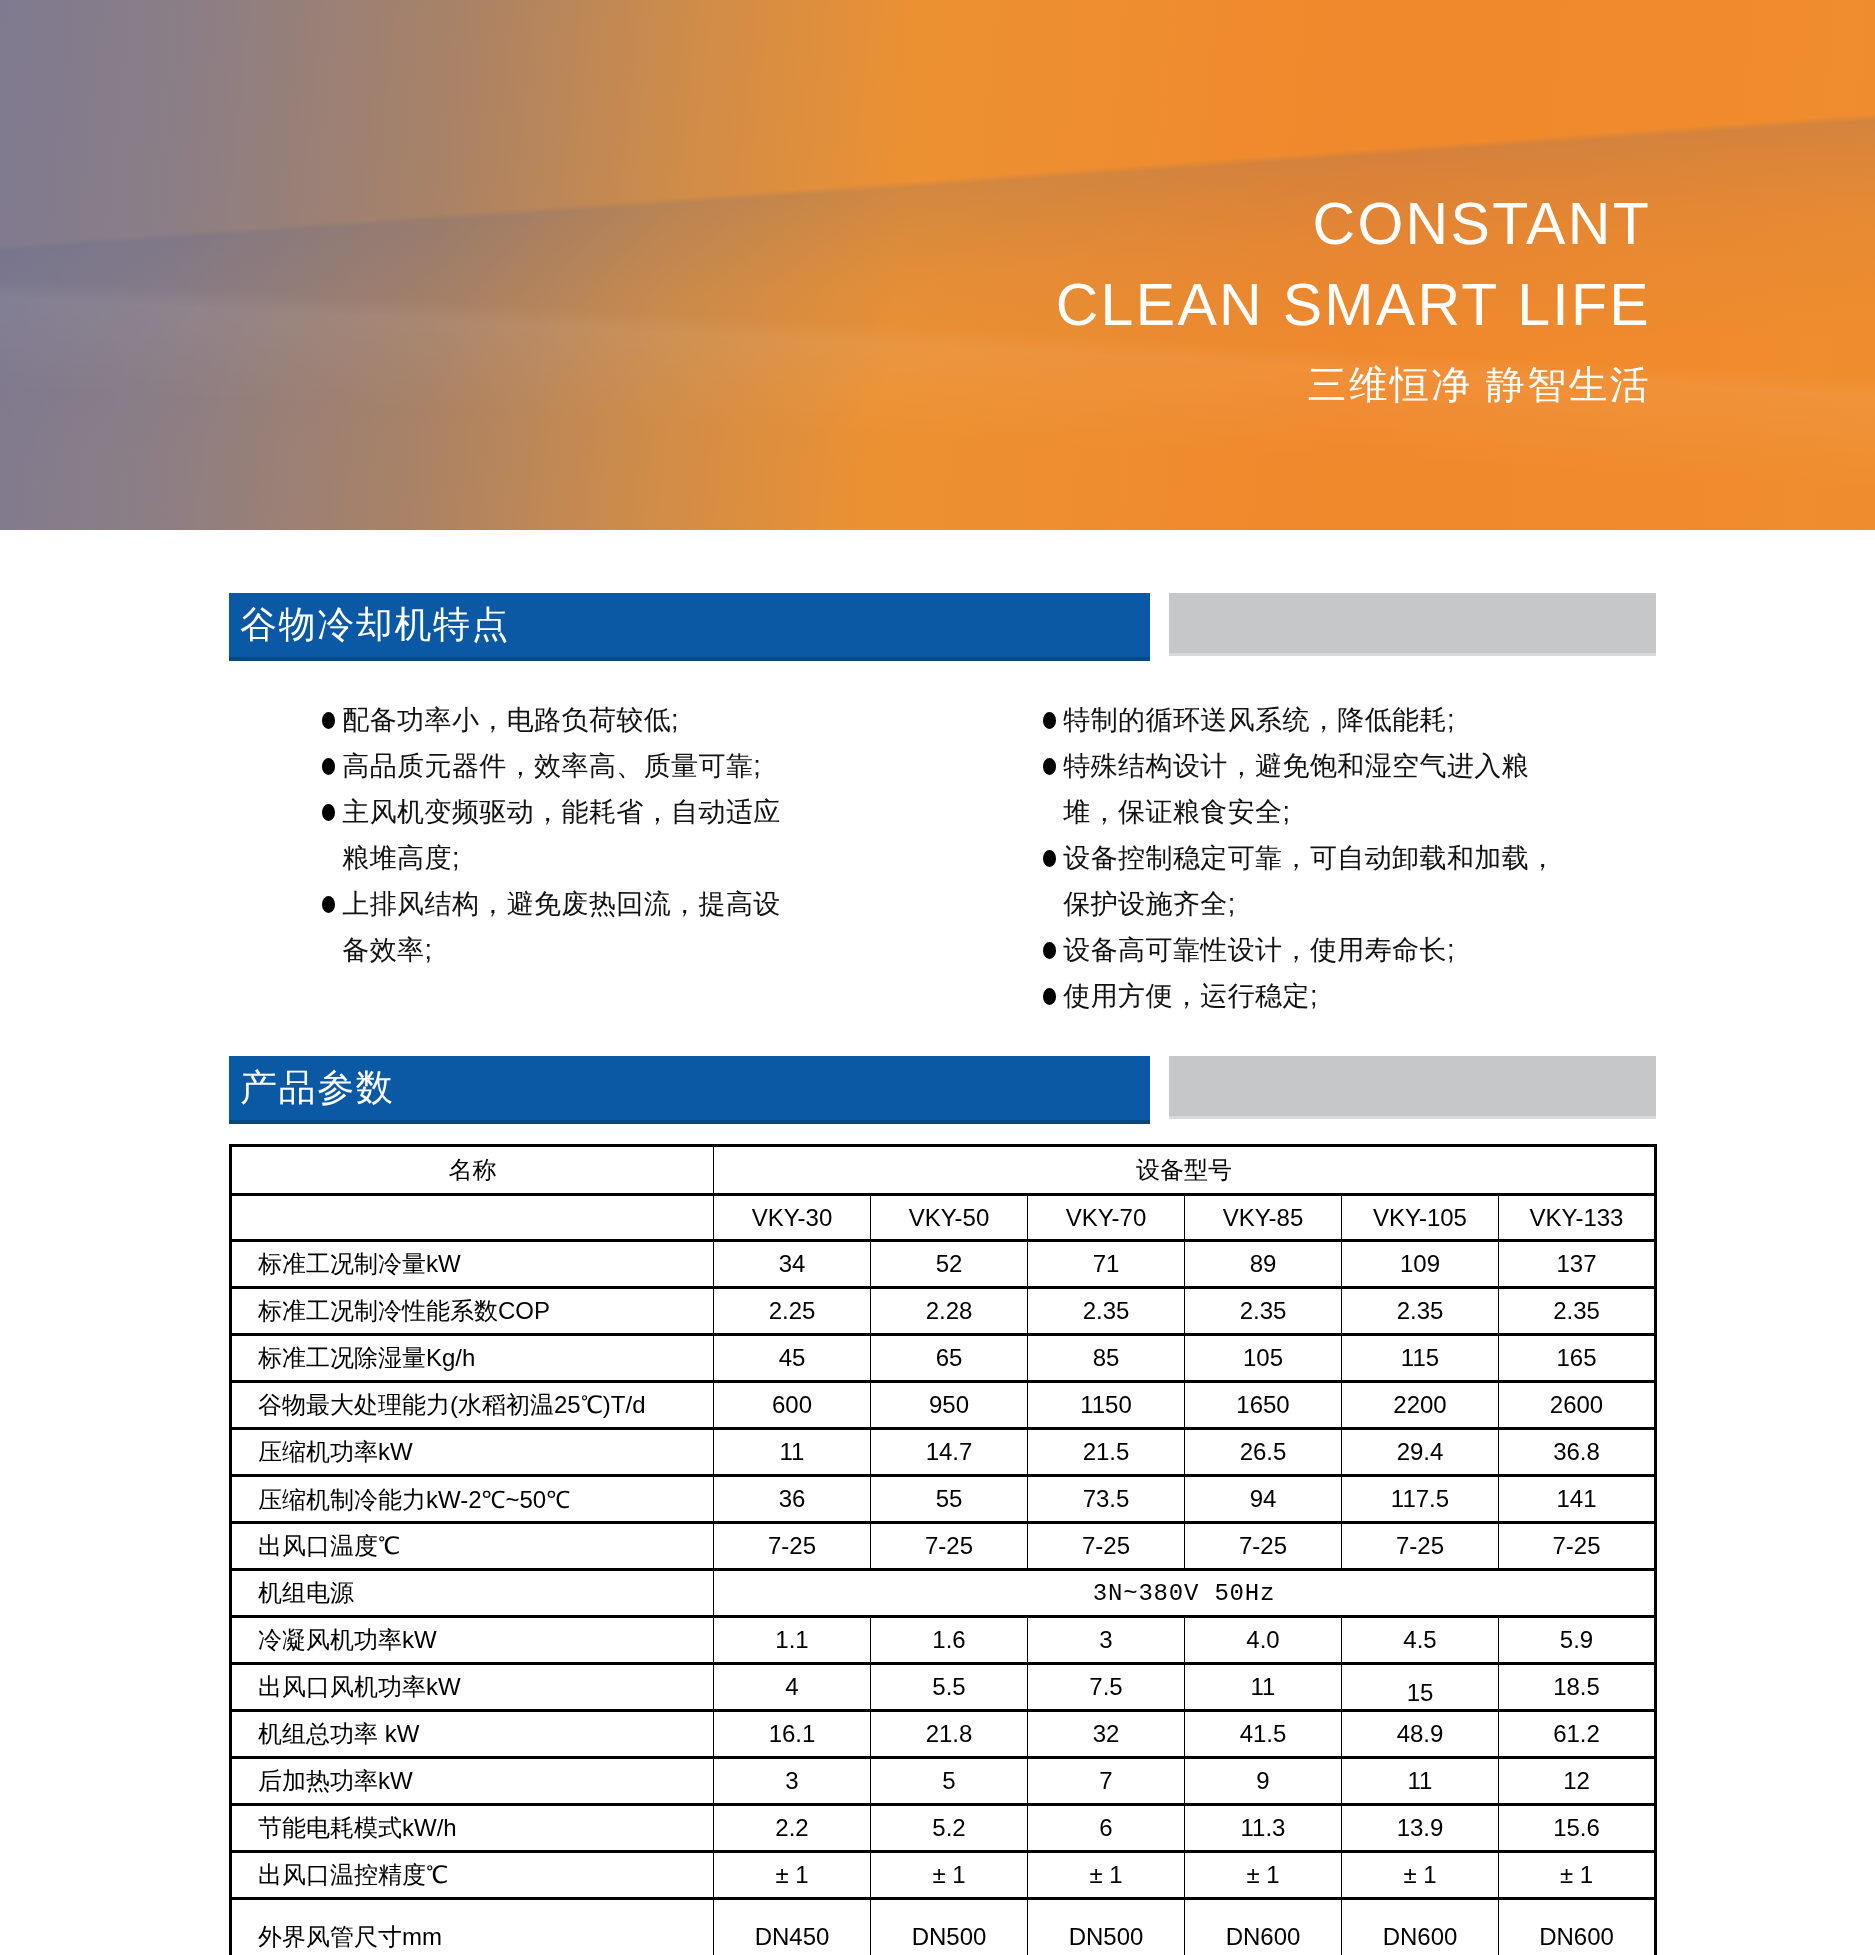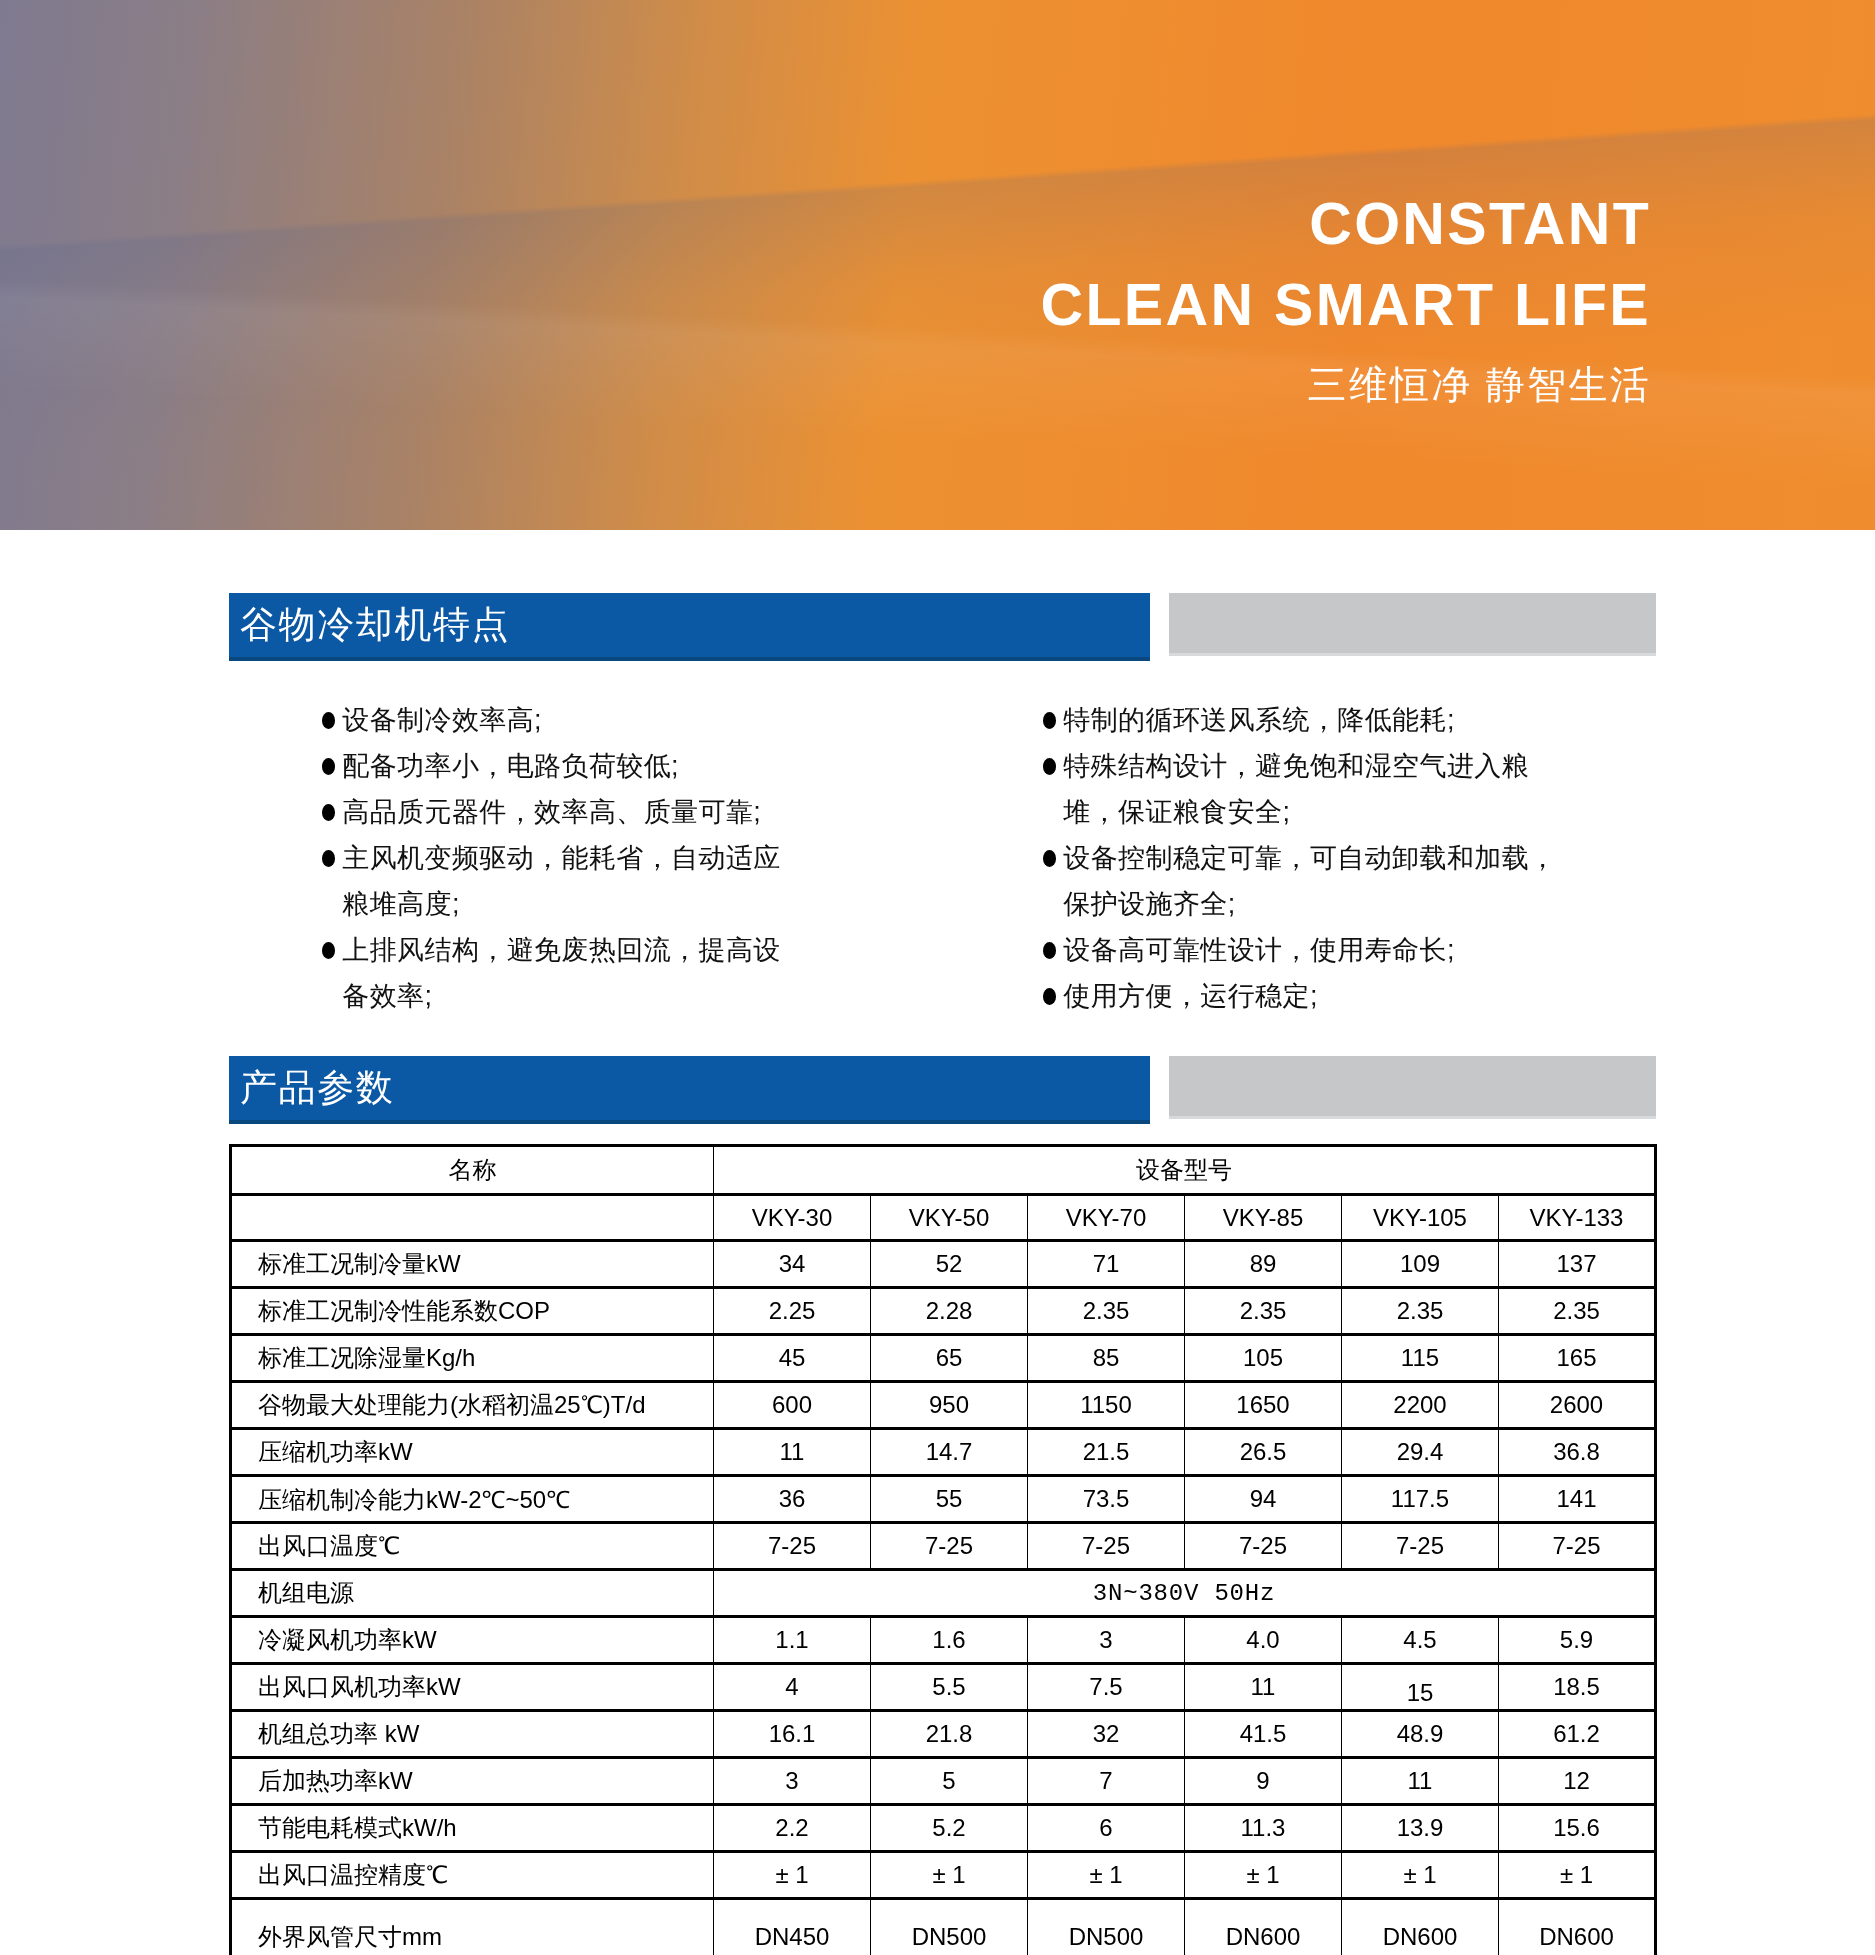--- a/index.html
+++ b/index.html
@@ -25,21 +25,21 @@
     background:linear-gradient(176deg, rgba(255,255,255,0) 37%, rgba(70,90,140,0.16) 38%, rgba(70,90,140,0.05) 52%, rgba(255,255,255,0) 70%);
   }
   .hero .streak-b {
     position:absolute; inset:0;
     background:linear-gradient(183deg, rgba(255,255,255,0) 60%, rgba(255,255,255,0.06) 63%, rgba(255,255,255,0) 78%);
   }
   .hero-text {
     position:absolute; top:184px; right:224px; text-align:right; color:#ffffff;
   }
   .hero-en {
-    font-size:59px; font-weight:bold; line-height:81px; letter-spacing:2.3px; white-space:nowrap;
+    font-size:59px; font-weight:normal; line-height:81px; letter-spacing:2.3px; white-space:nowrap;
   }
   .hero-cn {
     margin-top:11px; font-size:39px; line-height:55px; letter-spacing:2.3px; white-space:nowrap;text-align:right;
   }
 
   
   .banner {
     position:absolute; left:229px; width:921px; height:64px;
     background:#0b58a4; border-bottom:4.7px solid #09477f; box-sizing:content-box;
     color:#ffffff;
@@ -109,21 +109,20 @@
       <div class="hero-cn">三维恒净 静智生活</div>
     </div>
   </header>
 
   <div class="banner banner-1">
     <div class="banner-label">谷物冷却机特点</div>
   </div>
   <div class="gray-box gray-box-1"></div>
 
   <ul class="feature-col feature-col-left">
-    <li><span class="bullet-dot"></span>设备制冷效率高;</li>
     <li><span class="bullet-dot"></span>配备功率小，电路负荷较低;</li>
     <li><span class="bullet-dot"></span>高品质元器件，效率高、质量可靠;</li>
     <li><span class="bullet-dot"></span>主风机变频驱动，能耗省，自动适应
 粮堆高度;</li>
     <li><span class="bullet-dot"></span>上排风结构，避免废热回流，提高设
 备效率;</li>
   </ul>
   <ul class="feature-col feature-col-right">
     <li><span class="bullet-dot"></span>特制的循环送风系统，降低能耗;</li>
     <li><span class="bullet-dot"></span>特殊结构设计，避免饱和湿空气进入粮

